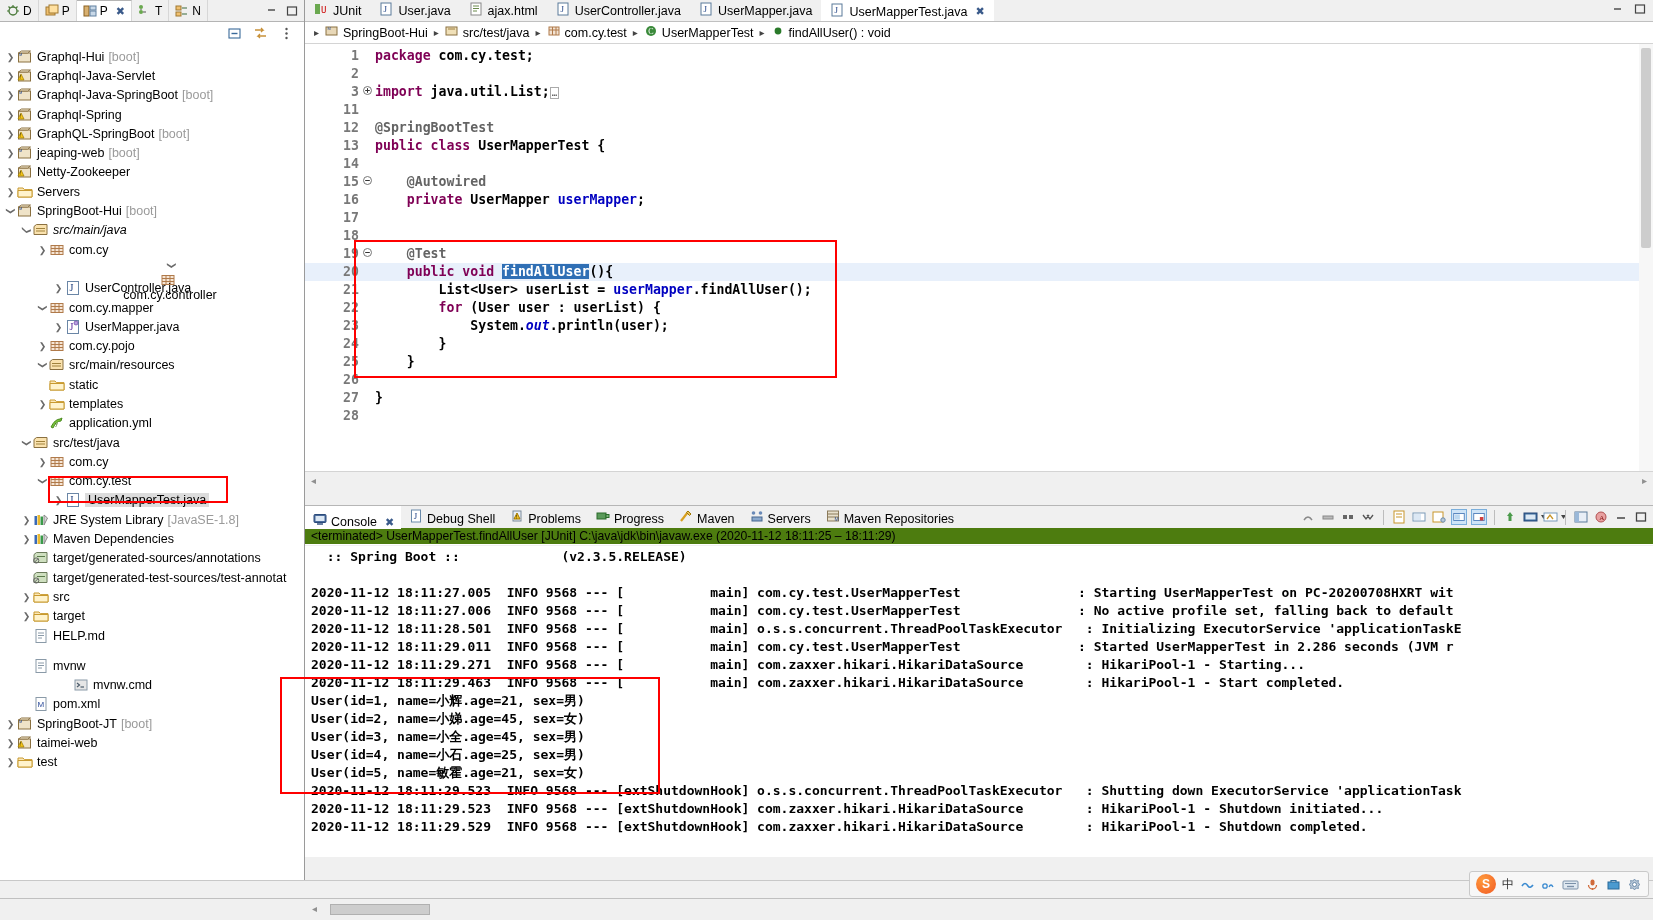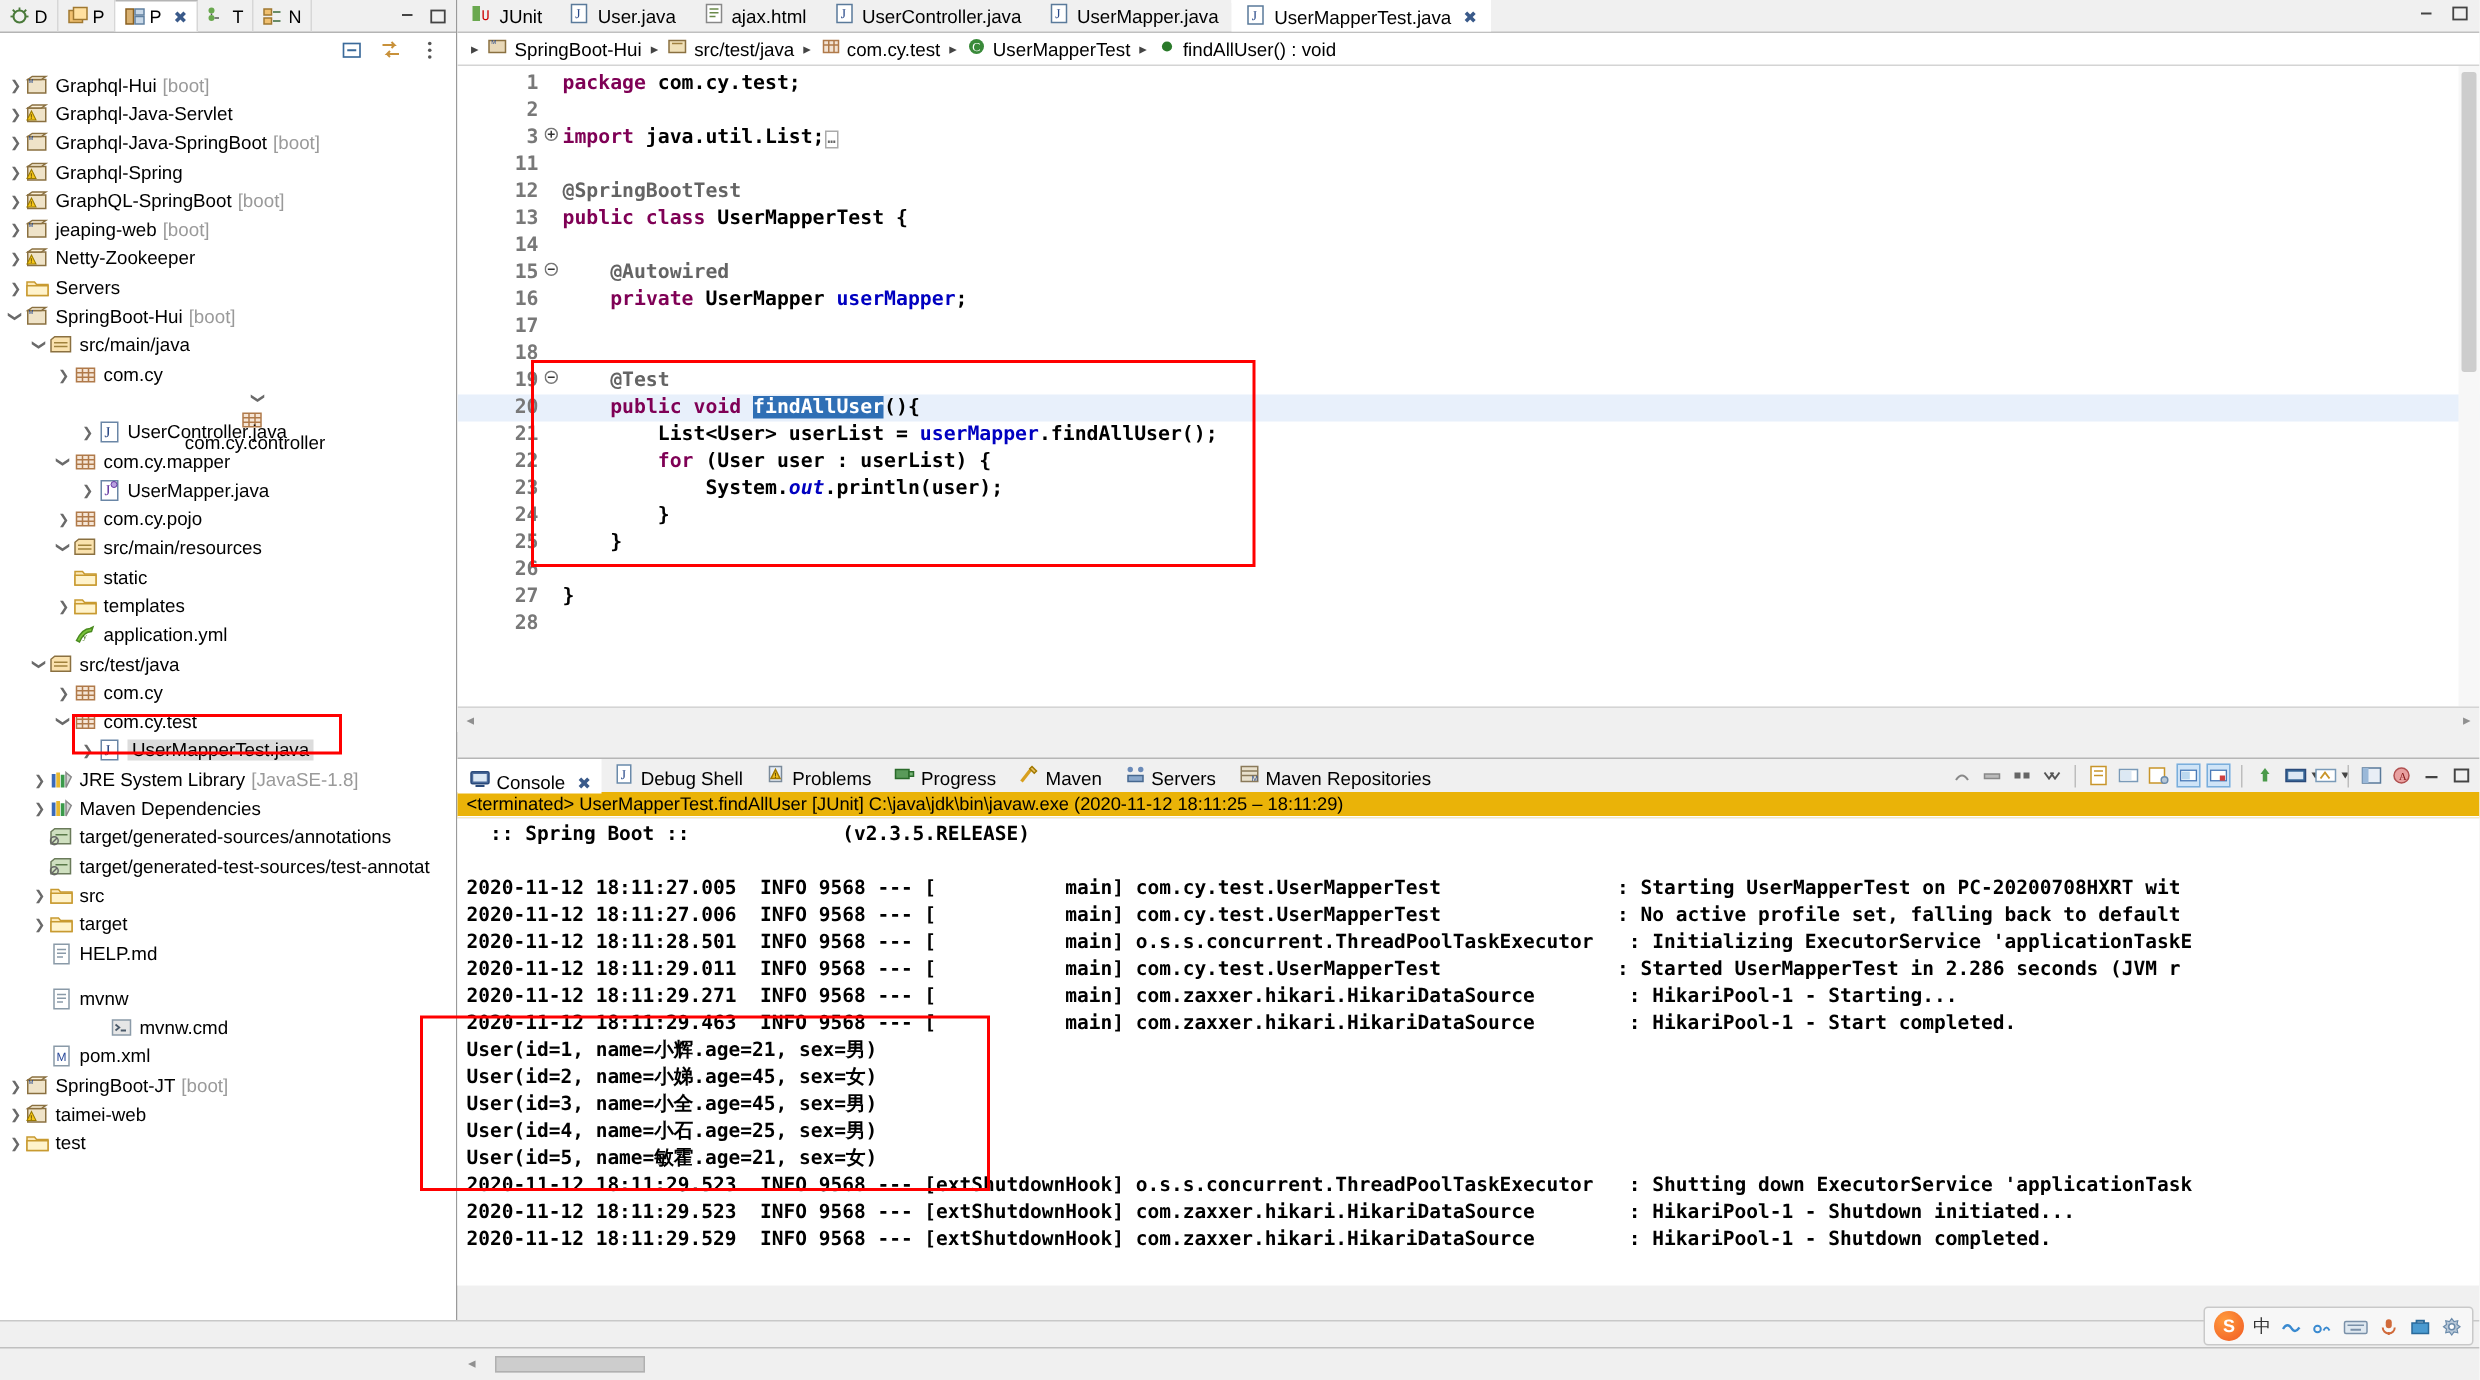--- a/index.html
+++ b/index.html
@@ -122,21 +122,21 @@
   .cons-tab {
     display:flex; align-items:flex-end; gap:4px; padding: 0 7px 0 8px;
     font-size: 12.5px; cursor: default;
   }
   .cons-tab.active { background:#ffffff; height: 23px; }
   .cons-toolbar { margin-left:auto; display:flex; align-items:center; gap: 4px; padding-right: 4px; }
   .ctb { width: 16px; height: 16px; display:inline-block; }
   .ctb-sep { width:1px; height:15px; background:#bdbdbd; margin: 0 3px; }
 
   .cons-status {
-    height: 17px; background: #eab308; font-size: 12.2px; padding-left: 6px;
+    height: 17px; background: #4d7c0f; font-size: 12.2px; padding-left: 6px;
     display:flex; align-items:center; white-space:nowrap; color:#000;
     border-bottom: 1px solid #ffffff;
   }
   .cons-out {
     position: absolute; top: 41px; left: 0; right: 0; bottom: 0;
     background: #ffffff; overflow: hidden;
     font-family: "DejaVu Sans Mono","Liberation Mono", monospace;
     font-size: 13px; font-weight: bold; line-height: 18px;
     padding-left: 6px; padding-top: 2px; white-space: pre;
   }
@@ -374,21 +374,21 @@
           <span class="ticon">
             <svg width="16" height="16" viewBox="0 0 16 16">
               <rect x="1.5" y="4" width="12" height="9" fill="#efe3c8" stroke="#8a7040"></rect>
               <path d="M1.5 4 l3 -2 h9 l-3 2 z" fill="#fdf3dc" stroke="#8a7040"></path>
               <text x="2" y="6.5" font-size="4" fill="#2a4a8a" font-family="sans-serif">M</text>
             </svg>
           </span>
           <span class="tlabel">SpringBoot-Hui</span>
           <span class="tsuffix">[boot]</span>
         </div>
-        <div class="trow" style="padding-left: 20px;">
+        <div class="trow" style="padding-left: 20px; font-style: italic;">
           <span class="tarrow" style="transform: rotate(90deg);">❯</span>
           <span class="ticon">
             <svg width="16" height="16" viewBox="0 0 16 16">
               <path d="M1 4.5 l2.5 -2 H14 V12.5 H1 Z" fill="#fae2ae" stroke="#8a7040"></path>
               <line x1="3" y1="6.5" x2="12" y2="6.5" stroke="#a0823c"></line>
               <line x1="3" y1="9" x2="12" y2="9" stroke="#a0823c"></line>
             </svg>
           </span>
           <span class="tlabel">src/main/java</span>
         </div>

